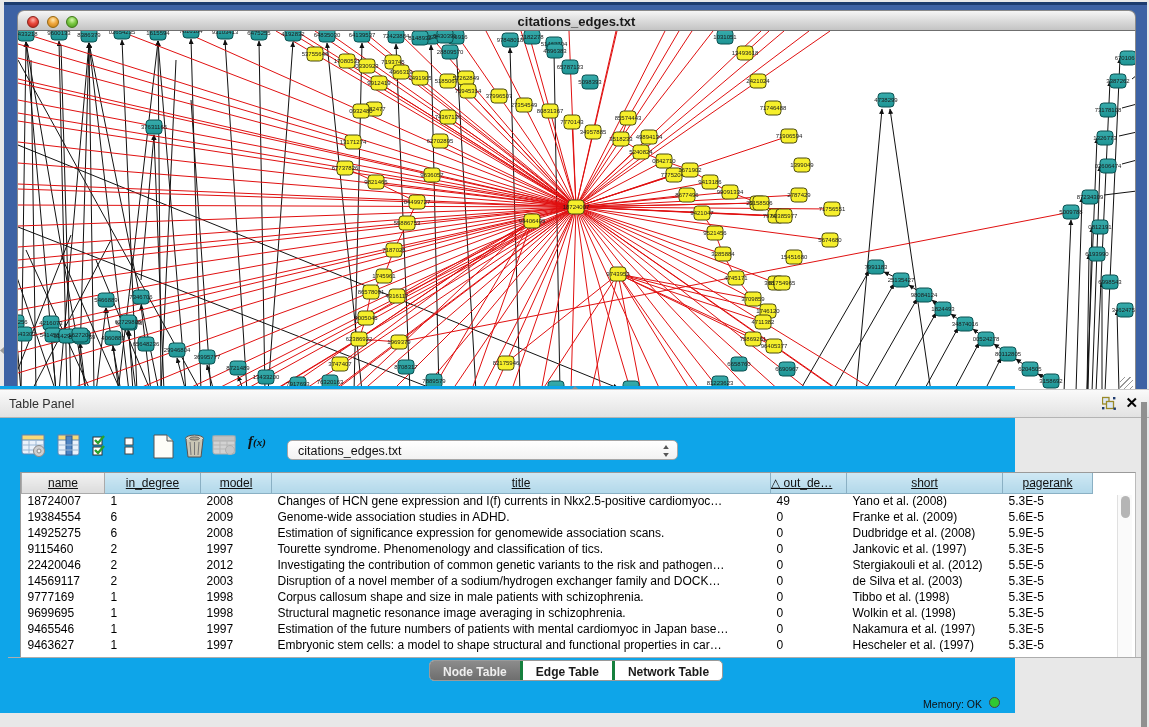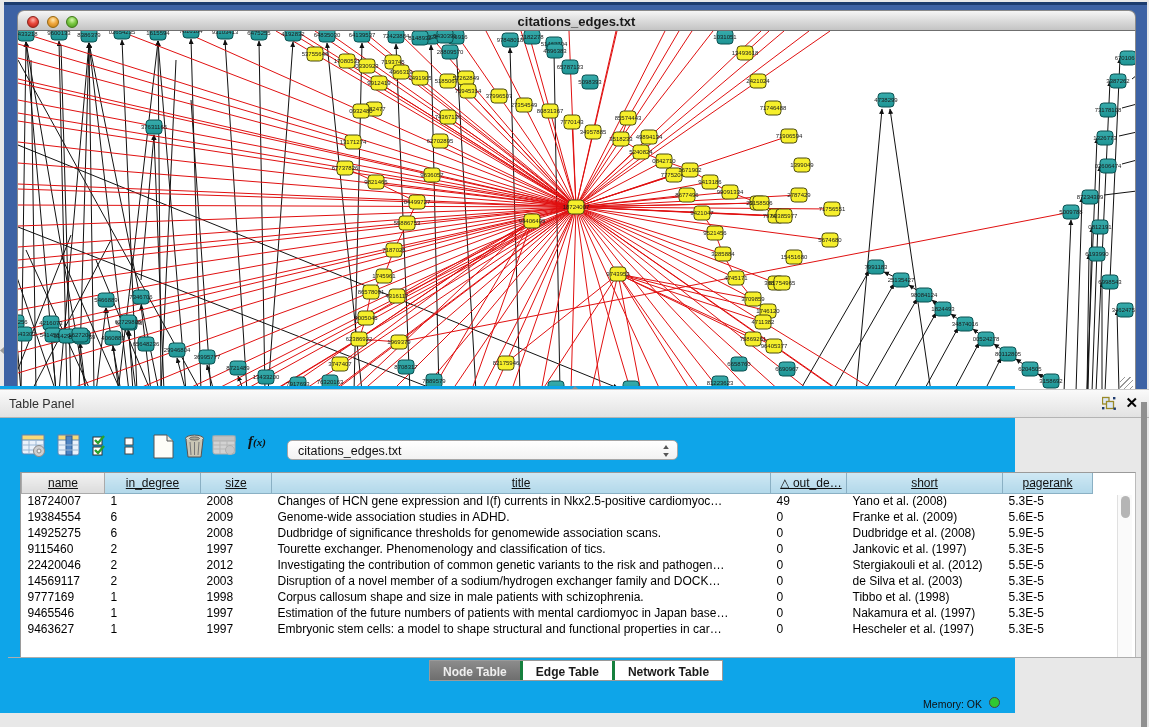--- a/index.html
+++ b/index.html
@@ -44,21 +44,21 @@
 th { height:20px; background:linear-gradient(#cfe8f4,#b2d8ea); border:1px solid #8ab0c4;
   border-top:none; font-weight:normal; font-size:12px; color:#111; padding:0;text-decoration:underline; }
 th:first-child { background:linear-gradient(#f2f2f2,#dcdcdc); border:1px solid #aaa; border-top:none; }
 td { height:16px; padding:0 0 0 6px; white-space:nowrap; overflow:hidden; color:#000;
   font-size:12px; }
 #vsb { position:absolute; right:3px; top:22px; width:15px; height:163px; background:#fafafa;
   border-left:1px solid #e0e0e0; }
 #vsb .th { position:absolute; left:3px; top:1px; width:9px; height:22px; background:#b5b5b5;
   border-radius:5px; }
 #tabs { position:absolute; left:429px; top:274px; height:21px; display:flex;
-  border:1px solid #9a9a9a; border-radius:0; overflow:hidden;
+  border:1px solid #9a9a9a; border-radius:5px; overflow:hidden;
   background:#fff; }
 .seg { font-size:12px; font-weight:bold; padding:4px 13px 0 13px; color:#1a1a1a; }
 .seg.sel { background:linear-gradient(#8c8c8c,#6e6e6e); color:#efefef; }
 .seg + .seg { border-left:3px solid #15803d; }
 #tabline { position:absolute; left:8px; top:271px; width:1133px; border-top:1px solid #adadad; }
 #mem { position:absolute; right:33px; top:312px; font-size:10.5px; color:#111;padding-left:19px; }
 #dot { position:absolute; right:15px; top:311px; width:11px; height:11px; border-radius:50%;
   background:#2fc832; border:1px solid #444; }
 #rstrip { position:absolute; right:2px; top:402px; width:6px; height:325px; background:#909090; z-index:9; }
 </style></head><body>
@@ -711,23 +711,23 @@
           <col style="width:71px">
           <col style="width:499px">
           <col style="width:76px">
           <col style="width:156px">
           <col style="width:90px">
         </colgroup>
       <tbody>
           <tr>
             <th>name</th>
             <th>in_degree</th>
-            <th>size</th>
+            <th>model</th>
             <th>title</th>
-            <th style="text-align:center;padding-left:5px">△ out_de…</th>
+            <th style="text-align:left;">△ out_de…</th>
             <th>short</th>
             <th>pagerank</th>
           </tr>
       <tr>
             <td>18724007</td>
             <td>1</td>
             <td>2008</td>
             <td>Changes of HCN gene expression and I(f) currents in Nkx2.5-positive cardiomyoc…</td>
             <td>49</td>
             <td>Yano et al. (2008)</td>
@@ -739,30 +739,30 @@
             <td>2009</td>
             <td>Genome-wide association studies in ADHD.</td>
             <td>0</td>
             <td>Franke et al. (2009)</td>
             <td>5.6E-5</td>
           </tr>
 <tr>
             <td>14925275</td>
             <td>6</td>
             <td>2008</td>
-            <td>Dudbridge of significance thresholds for genomewide association scans.</td>
+            <td>Estimation of significance expression for genomewide association scans.</td>
             <td>0</td>
             <td>Dudbridge et al. (2008)</td>
             <td>5.9E-5</td>
           </tr>
 <tr>
             <td>9115460</td>
             <td>2</td>
             <td>1997</td>
-            <td>Tourette exchanger. Phenomenology and classification of tics.</td>
+            <td>Tourette syndrome. Phenomenology and classification of tics.</td>
             <td>0</td>
             <td>Jankovic et al. (1997)</td>
             <td>5.3E-5</td>
           </tr>
 <tr>
             <td>22420046</td>
             <td>2</td>
             <td>2012</td>
             <td>Investigating the contribution of common genetic variants to the risk and pathogen…</td>
             <td>0</td>
@@ -778,20 +778,29 @@
             <td>de Silva et al. (2003)</td>
             <td>5.3E-5</td>
           </tr>
 <tr>
             <td>9777169</td>
             <td>1</td>
             <td>1998</td>
             <td>Corpus callosum shape and size in male patients with schizophrenia.</td>
             <td>0</td>
             <td>Tibbo et al. (1998)</td>
+            <td>5.3E-5</td>
+          </tr>
+<tr>
+            <td>9699695</td>
+            <td>1</td>
+            <td>1998</td>
+            <td>Structural magnetic resonance image averaging in schizophrenia.</td>
+            <td>0</td>
+            <td>Wolkin et al. (1998)</td>
             <td>5.3E-5</td>
           </tr>
 <tr>
             <td>9465546</td>
             <td>1</td>
             <td>1997</td>
             <td>Estimation of the future numbers of patients with mental cardiomyoc in Japan base…</td>
             <td>0</td>
             <td>Nakamura et al. (1997)</td>
             <td>5.3E-5</td>

